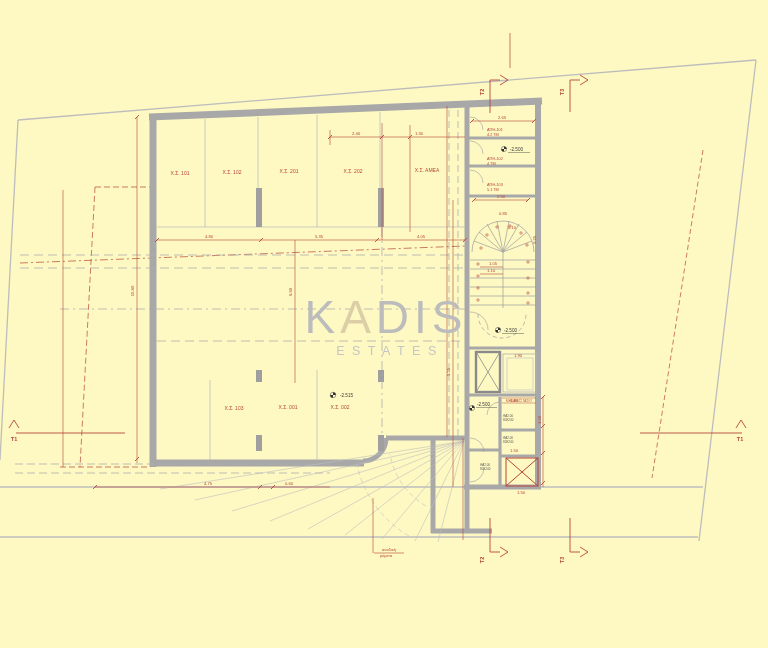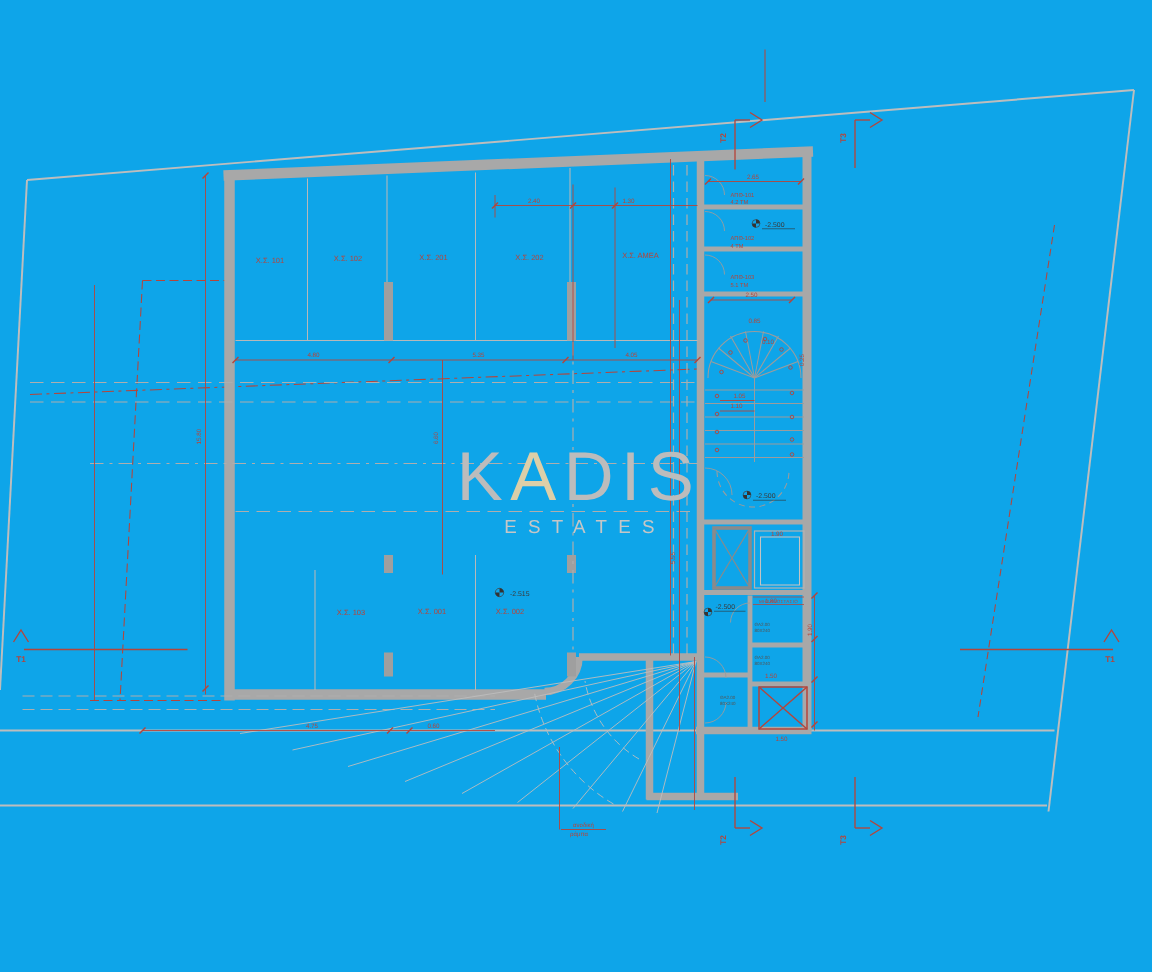--- a/index.html
+++ b/index.html
@@ -1,16 +1,16 @@
 <!DOCTYPE html>
 <html><head>
 <meta charset="utf-8">
 <style>
   html,body{margin:0;padding:0;background:#ffffff;}
-  .page{position:relative;width:768px;height:648px;background:#0ea5e9;overflow:hidden;
+  .page{position:relative;width:768px;height:648px;background:#fef9c3;overflow:hidden;
         font-family:"Liberation Sans",sans-serif;}
   svg{position:absolute;left:0;top:0;}
   svg text{font-family:"Liberation Sans",sans-serif;}
   .plabel{fill:#b5453b;font-size:5px;text-anchor:middle;}
   .slabel{fill:#b5453b;font-size:3.8px;text-anchor:start;}
   .dim{fill:#b5453b;font-size:4.2px;text-anchor:middle;}
   .lvl{fill:#3a3a3a;font-size:4.6px;text-anchor:start;}
   .tag{fill:#555;font-size:3px;text-anchor:start;}
   .mach{fill:#b5453b;font-size:3px;text-anchor:middle;letter-spacing:.2px;}
   .sect{fill:#b5453b;font-size:5.5px;font-weight:bold;text-anchor:middle;}

